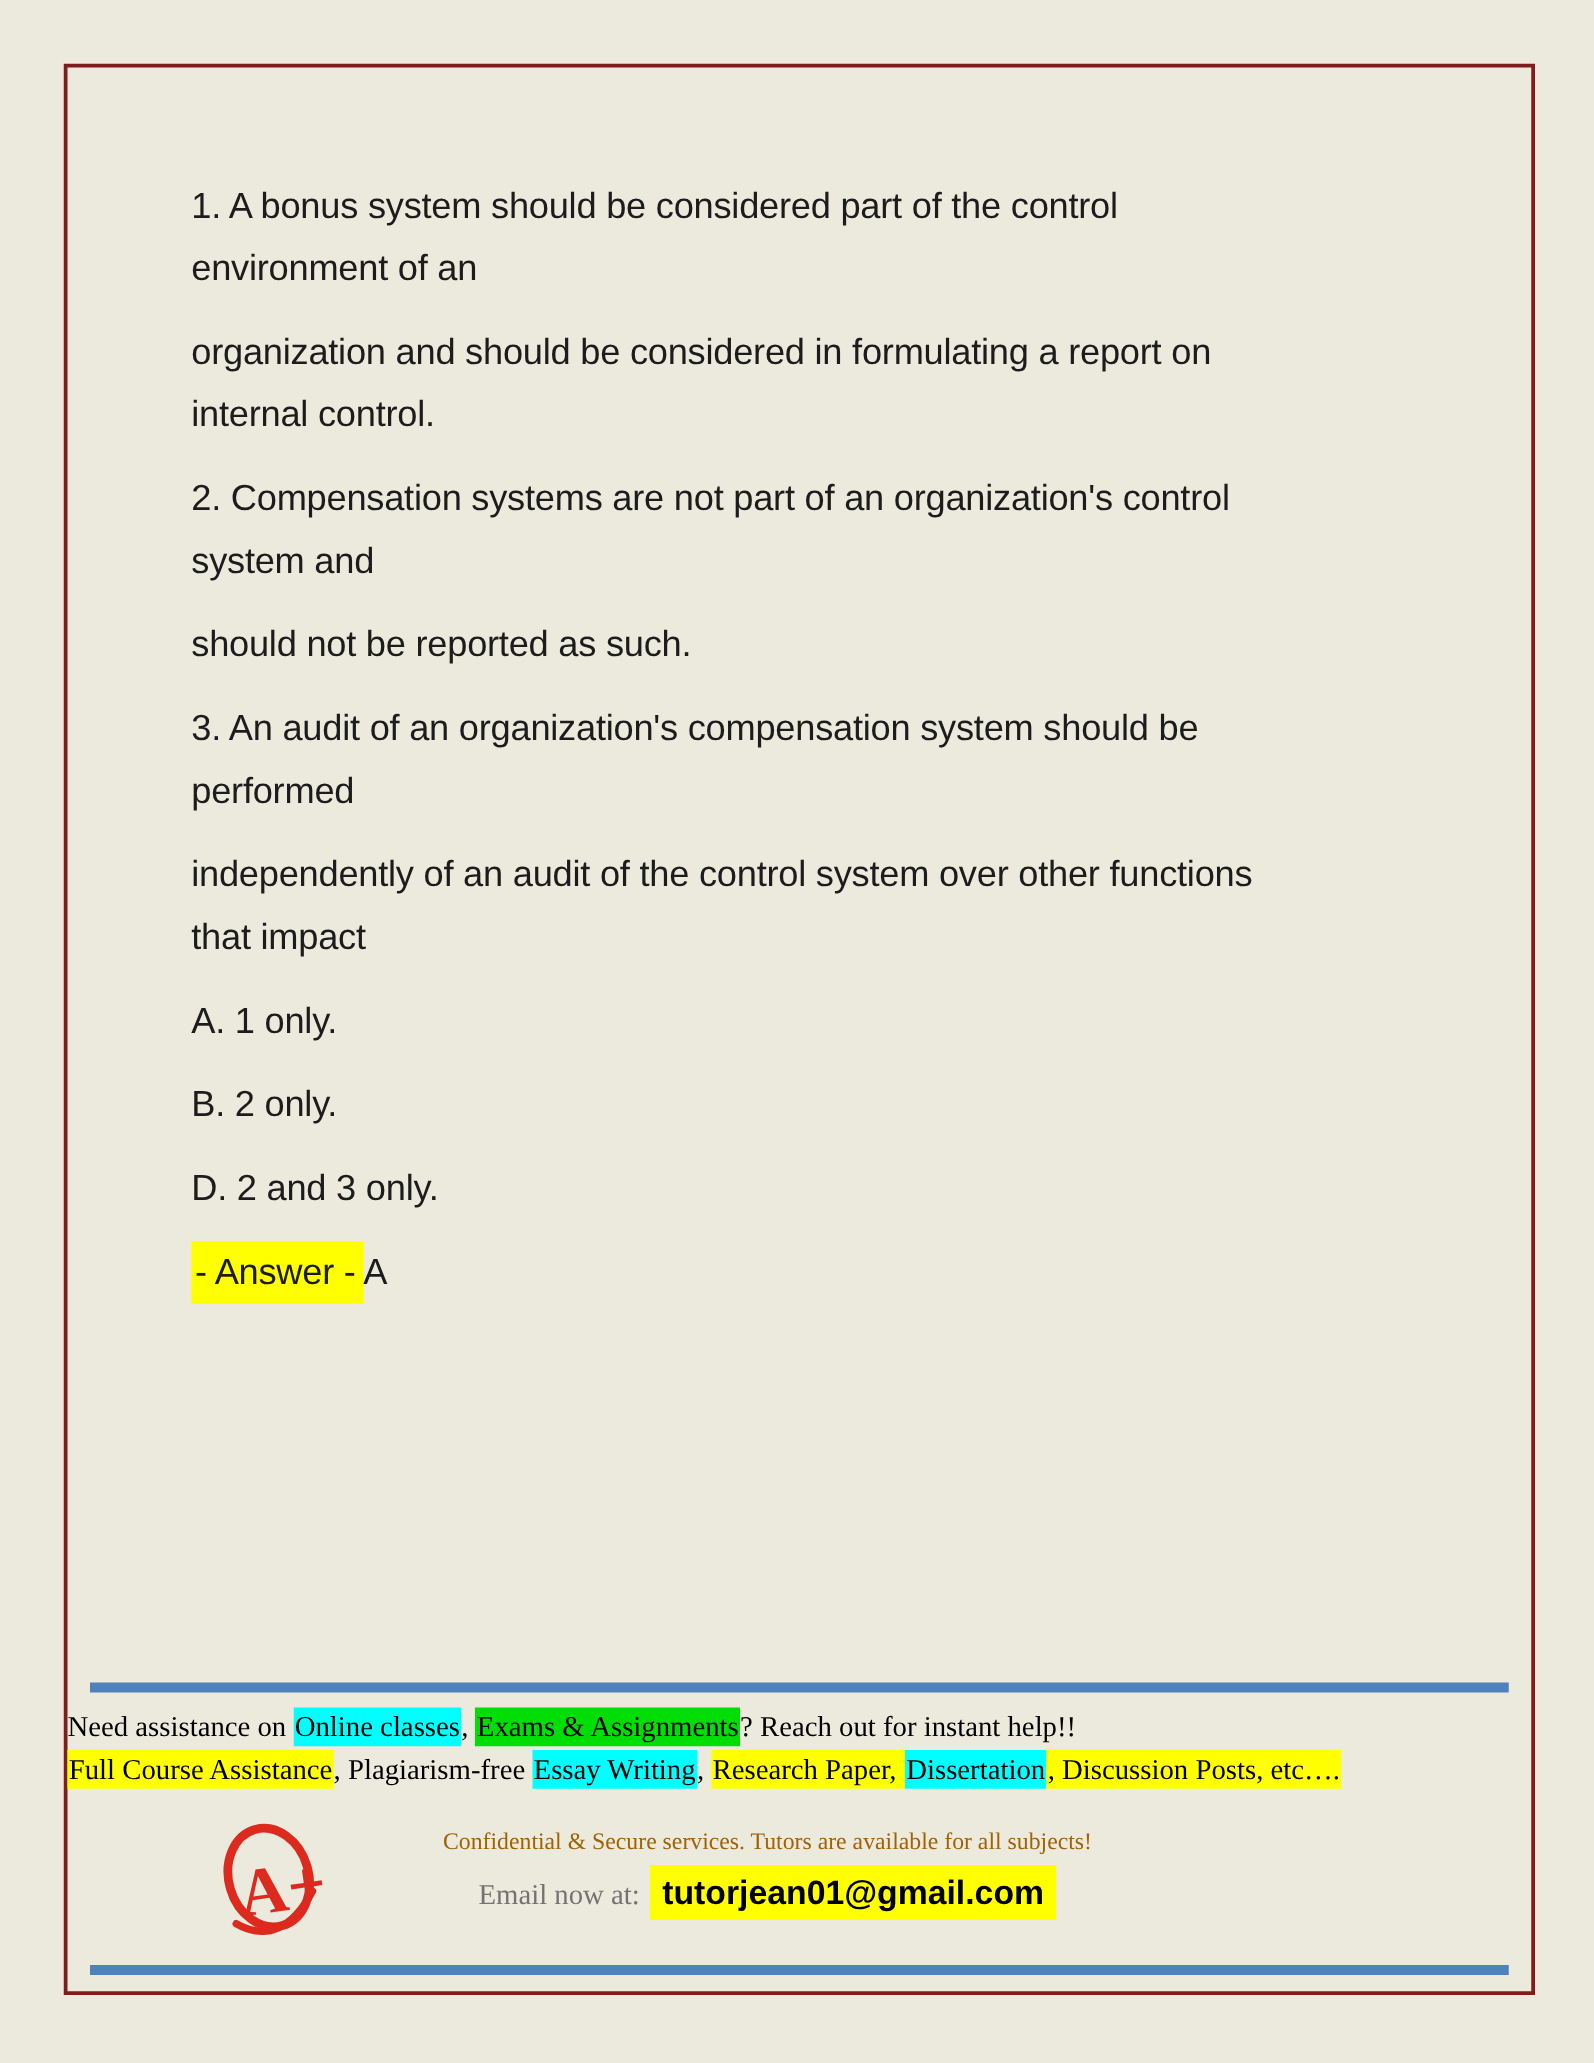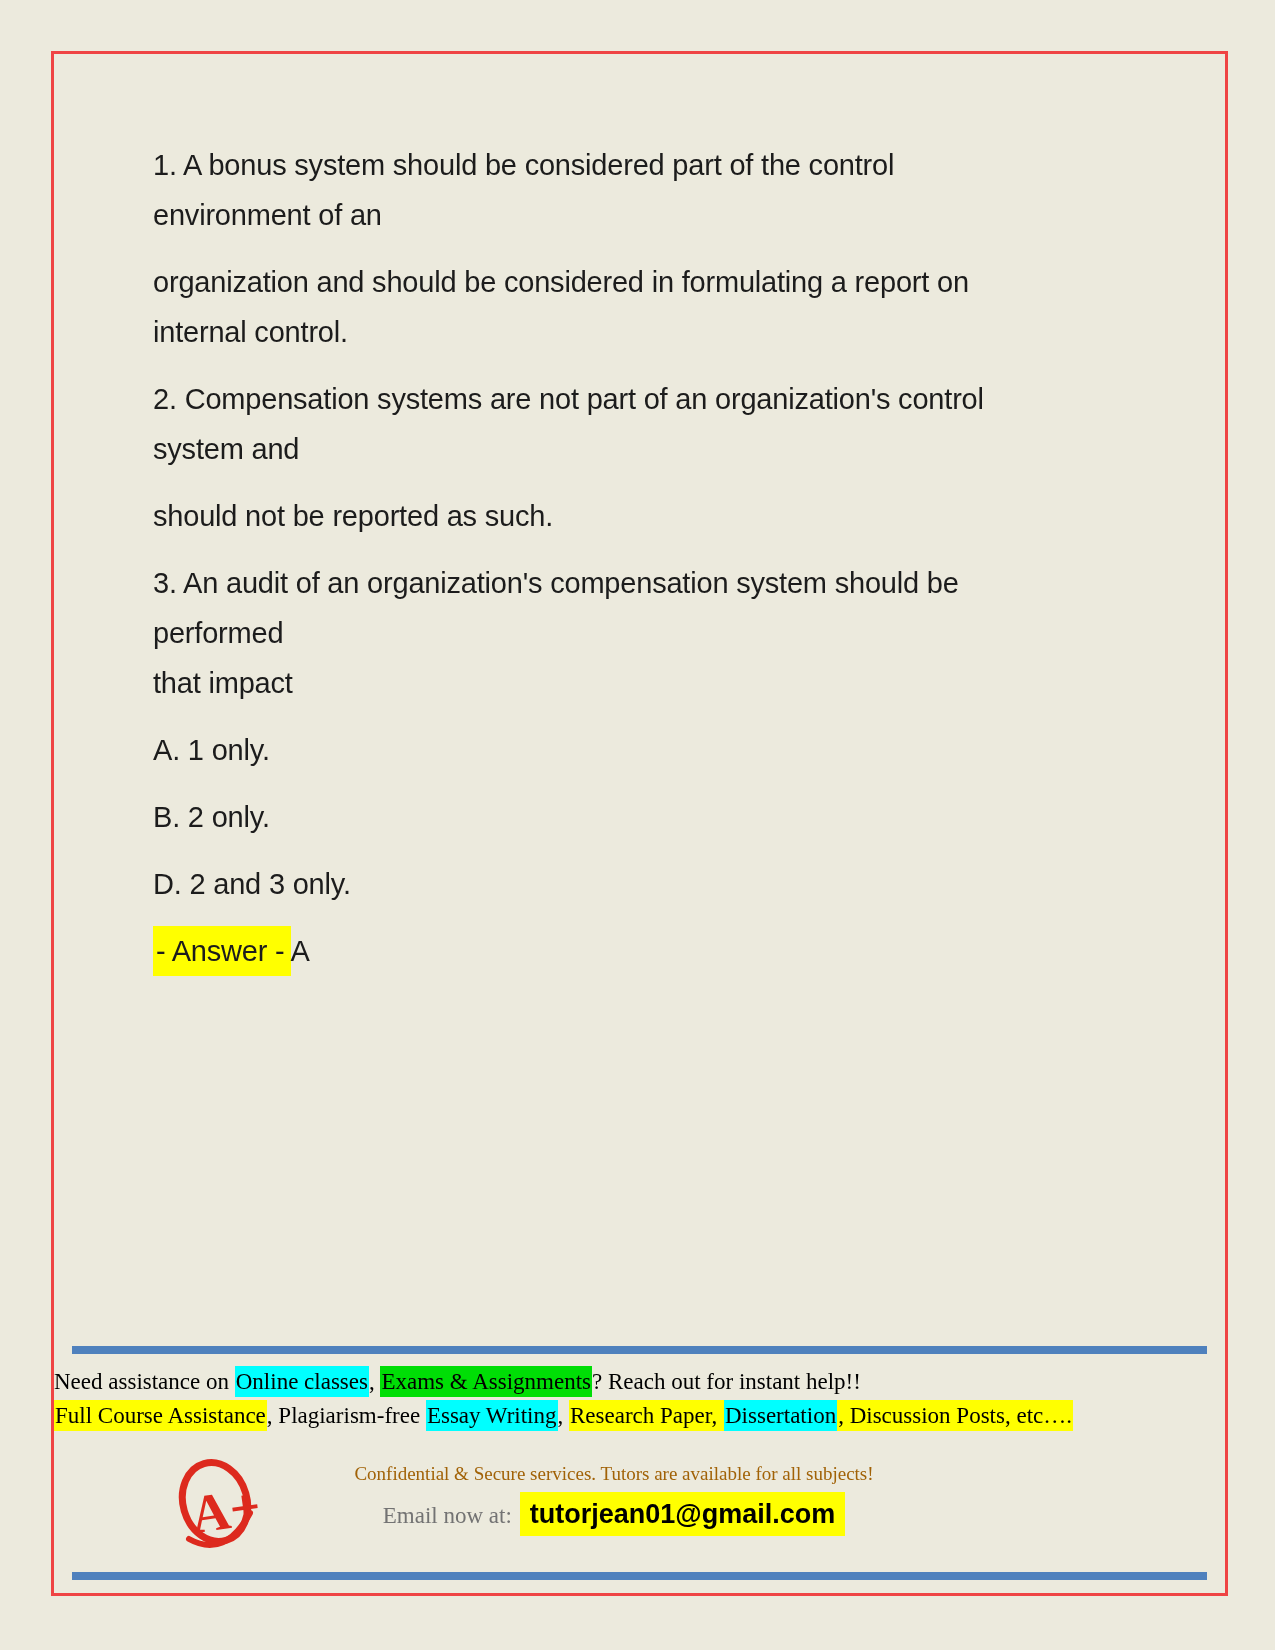--- a/index.html
+++ b/index.html
@@ -7,21 +7,21 @@
     width:1275px;height:1650px;
     background:#ECEADD;
     font-family:"Liberation Sans", sans-serif;
     position:relative;
     overflow:hidden;
   }
   .frame{
     position:absolute;
     left:51px;top:51px;
     width:1171px;height:1539px;
-    border:3px solid #ef4444;
+    border:3px solid #7f1d1d;
     background:#ECEADD;
   }
   .content{
     position:absolute;
     left:99px;top:86px;
     right:40px;
     color:#1c1c1c;
   }
   .line{
     font-size:29px;
@@ -107,20 +107,21 @@
   <div class="content">
     <div class="line">1. A bonus system should be considered part of the control</div>
     <div class="line">environment of an</div>
     <div class="line ps">organization and should be considered in formulating a report on</div>
     <div class="line">internal control.</div>
     <div class="line ps">2. Compensation systems are not part of an organization's control</div>
     <div class="line">system and</div>
     <div class="line ps">should not be reported as such.</div>
     <div class="line ps">3. An audit of an organization's compensation system should be</div>
     <div class="line">performed</div>
+    <div class="line ps">independently of an audit of the control system over other functions</div>
     <div class="line">that impact</div>
     <div class="line ps">A. 1 only.</div>
     <div class="line ps">B. 2 only.</div>
     <div class="line ps">D. 2 and 3 only.</div>
     <div class="line ps"><span class="answer-hl">- Answer -</span><span>A</span></div>
   </div>
 
   <div class="rule rule-top"></div>
 
   <div class="f-line f-line1"><span>Need assistance on </span><span class="hl-cyan">Online classes</span><span>, </span><span class="hl-green">Exams &amp; Assignments</span><span>? Reach out for instant help!!</span></div>

